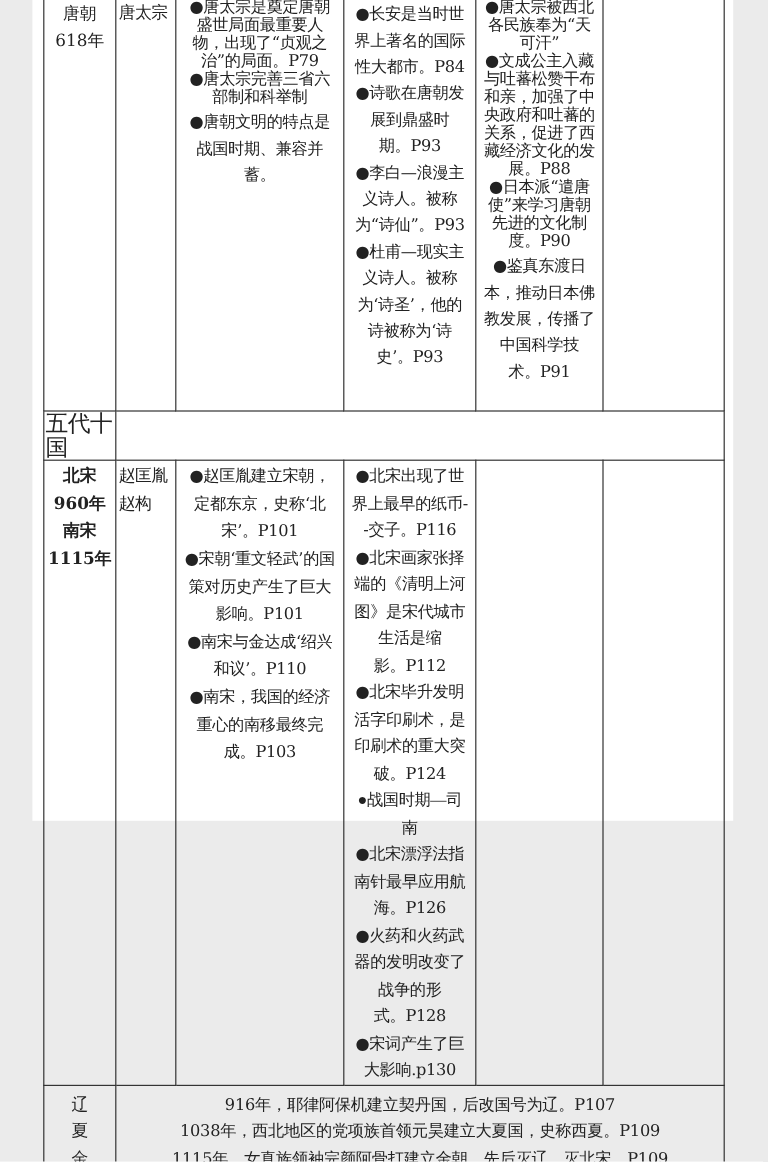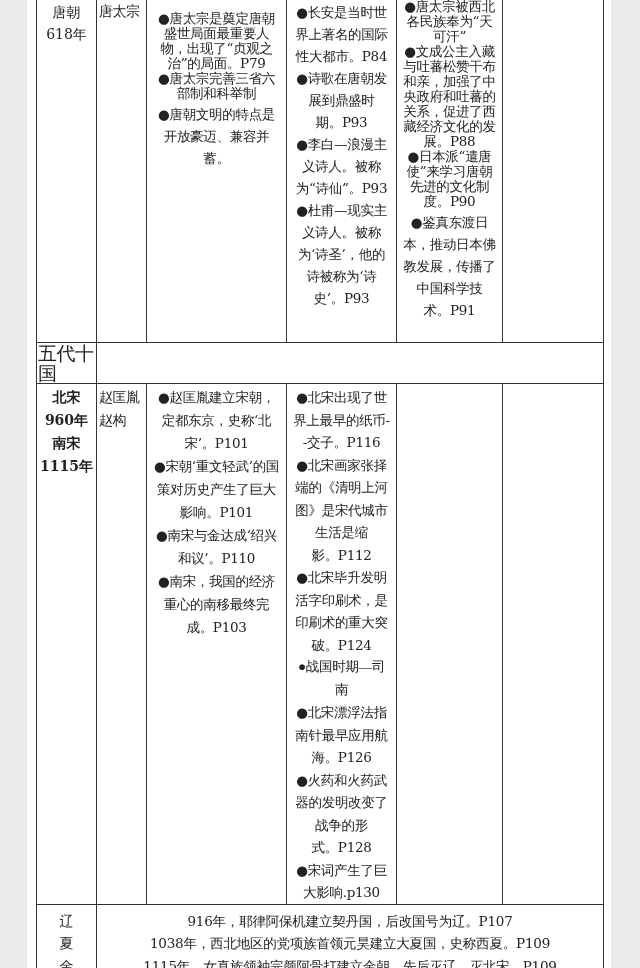--- a/index.html
+++ b/index.html
@@ -4,21 +4,21 @@
 <style>
   html, body { margin:0; padding:0; }
   body {
     width:640px; height:968px; overflow:hidden;
     background:#ebebeb;
     font-family:"DejaVu Serif","Liberation Serif",serif;
     color:#222;
     position:relative;
   }
   .page {
-    position:absolute; left:27px; top:0; width:584px; height:968px;
+    position:absolute; left:27px; top:0; width:584px; height:684px;
     background:#fff;
   }
   table.t {
     position:absolute; left:9px; top:-2px;
     border-collapse:collapse;
     table-layout:fixed;
     width:568px;
   }
   table.t td {
     border:1.3px solid #333;
@@ -62,34 +62,34 @@
     <td class="c1">
       <div class="era">
         <div>唐朝</div>
         <div>618年</div>
       </div>
     </td>
     <td class="c2">
       <div class="ruler">唐太宗</div>
     </td>
     <td class="c3">
-      <div class="cellpad" style="padding-top:12px;">
+      <div class="cellpad" style="padding-top:0;">
         <div class="item tight">
           <div>●唐太宗是奠定唐朝</div>
           <div>盛世局面最重要人</div>
           <div>物，出现了“贞观之</div>
           <div>治”的局面。P79</div>
         </div>
         <div class="item tight">
           <div>●唐太宗完善三省六</div>
           <div>部制和科举制</div>
         </div>
         <div class="item" style="line-height:22px;margin-top:2px;">
           <div>●唐朝文明的特点是</div>
-          <div>开放豪迈、兼容并</div>
+          <div>战国时期、兼容并</div>
           <div>蓄。</div>
         </div>
       </div>
     </td>
     <td class="c4">
       <div class="cellpad" style="padding-top:2px;">
         <div class="item" style="line-height:22px;">
           <div>●长安是当时世</div>
           <div>界上著名的国际</div>
           <div>性大都市。P84</div>

